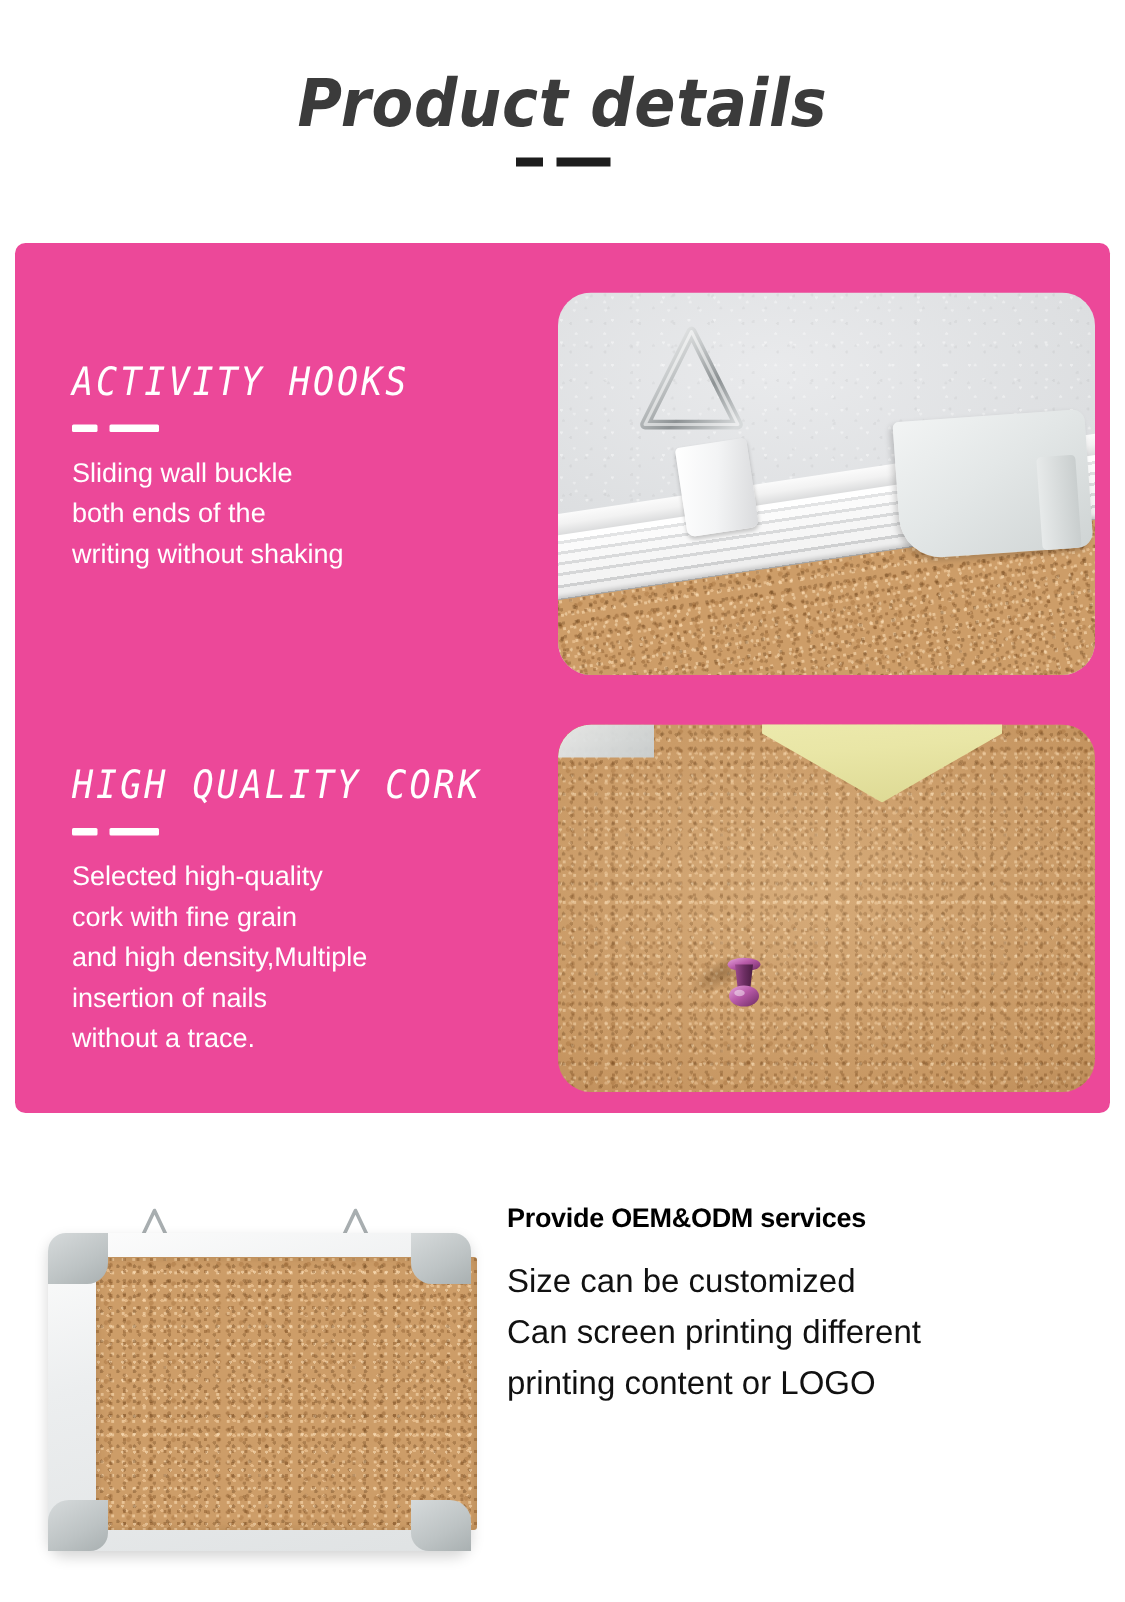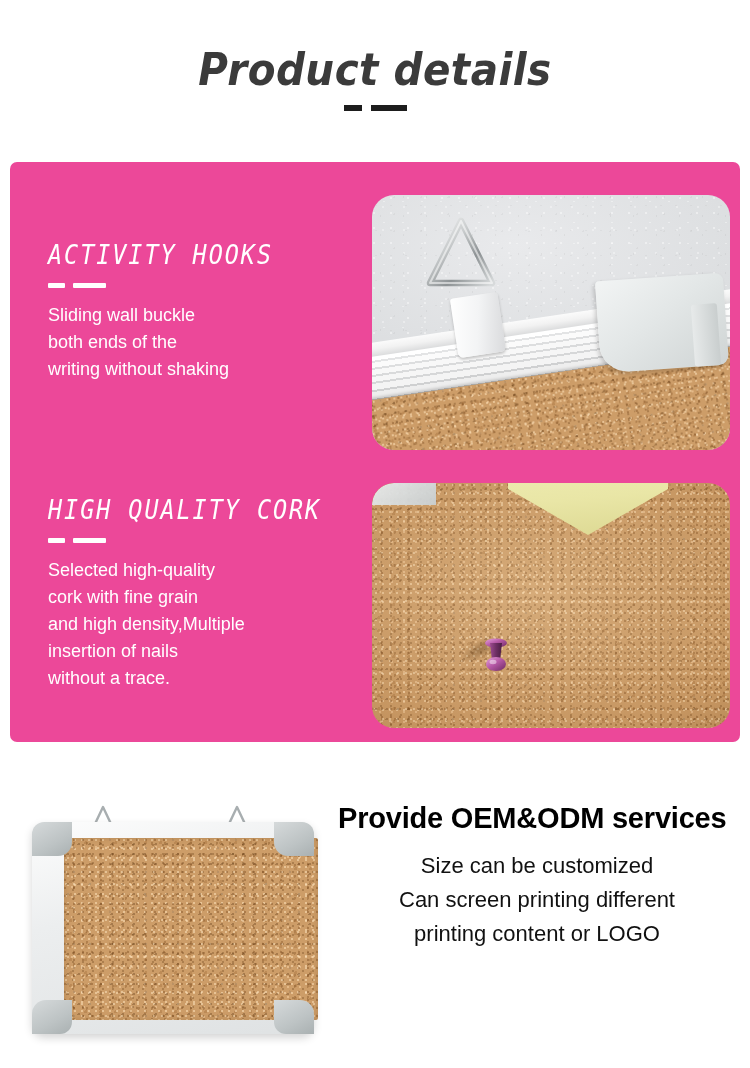--- a/index.html
+++ b/index.html
@@ -38,21 +38,21 @@
   .gray-panel{
     position:absolute;left:10px;top:162px;
     width:730px;height:580px;
     background:#ec4899;
     border-radius:7px;
   }
 
   
   .feature-block{position:absolute;left:38px;}
   .feature-block.f1{top:78px;}
-  .feature-block.f2{top:333px;}
+  .feature-block.f2{top:347px;}
 
   .feature-heading{
     color:#ffffff;
     font-size:26px;
     font-style:italic;
     font-weight:500;
     letter-spacing:2.2px;
     white-space:nowrap;
     font-family:"DejaVu Sans Mono","Liberation Mono",monospace;
     transform:scaleX(0.9);
@@ -228,25 +228,25 @@
   .bd-corner.tl{left:0;top:0;border-radius:12px 0 14px 0;}
   .bd-corner.tr{right:0;top:0;border-radius:0 12px 0 14px;}
   .bd-corner.bl{left:0;bottom:0;border-radius:14px 0 12px 0;}
   .bd-corner.br{right:0;bottom:0;border-radius:0 14px 0 12px;}
   .bd-hook{position:absolute;width:26px;height:26px;top:4px;}
   .bd-hook.h1{left:76px;}
   .bd-hook.h2{left:210px;}
 
   .oem-wrap{position:absolute;left:338px;top:60px;width:398px;}
   .oem-title{
-    font-size:29px;font-weight:bold;color:#000000;
+    font-size:18px;font-weight:bold;color:#000000;
     letter-spacing:-0.2px;white-space:nowrap;
   }
   .oem-lines{
-    margin-top:14px;text-align:center;
+    margin-top:14px;text-align:left;
     font-size:22px;line-height:34px;color:#111111;
     white-space:pre-line;
   }
 </style>
 </head>
 <body>
 
 <div class="page-header">
   <div class="page-title">Product details</div>
   <div class="title-dashes">

